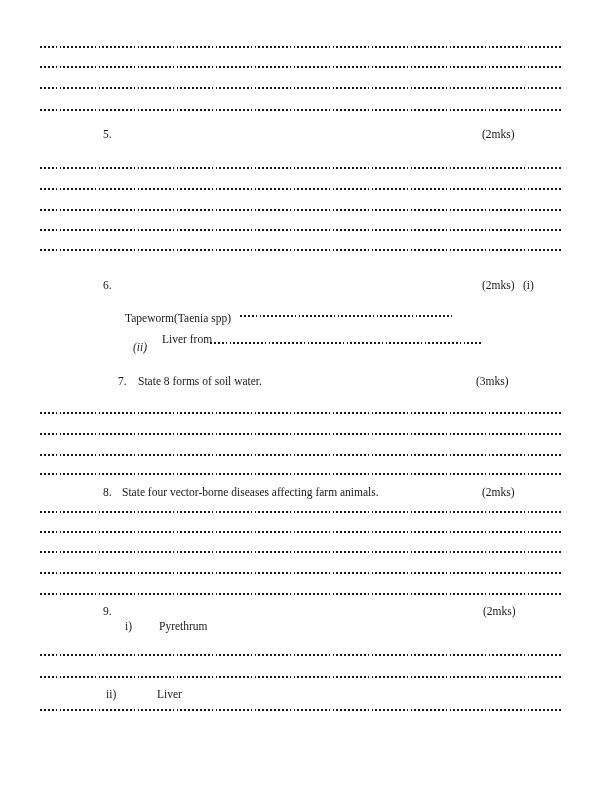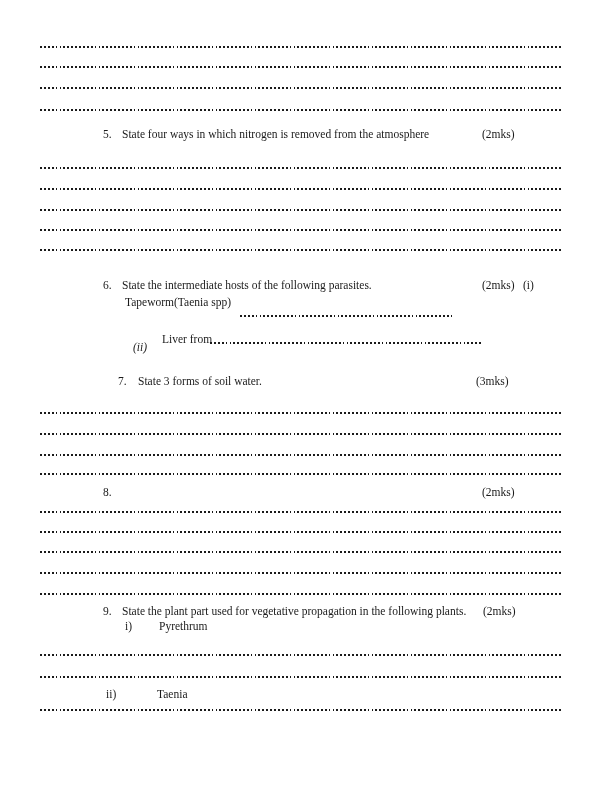--- a/index.html
+++ b/index.html
@@ -44,67 +44,65 @@
 <body>
 
 <div class="page">
 
   <div class="dotline" style="top:46px"></div>
   <div class="dotline" style="top:66px"></div>
   <div class="dotline" style="top:87px"></div>
   <div class="dotline" style="top:109px"></div>
 
   <span class="abs" style="left:103px; top:128px">5.</span>
-  <span class="abs" style="left:122px; top:128px">State four ways in which nitrogen is removed from the atmosphere</span>
   <span class="abs" style="left:482px; top:128px">(2mks)</span>
 
   <div class="dotline" style="top:167px"></div>
   <div class="dotline" style="top:188px"></div>
   <div class="dotline" style="top:209px"></div>
   <div class="dotline" style="top:229px"></div>
   <div class="dotline" style="top:249px"></div>
 
   <span class="abs" style="left:103px; top:279px">6.</span>
-  <span class="abs" style="left:122px; top:279px">State the intermediate hosts of the following parasites.</span>
   <span class="abs" style="left:482px; top:279px">(2mks)</span>
   <span class="abs" style="left:523px; top:279px">(i)</span>
 
-  <span class="abs" style="left:125px; top:296px">Tapeworm(Taenia spp)</span>
+  <span class="abs" style="left:125px; top:312px">Tapeworm(Taenia spp)</span>
   <div class="dotfill" style="left:240px; top:315px; width:213px"></div>
 
   <span class="abs italic" style="left:133px; top:341px">(ii)</span>
   <span class="abs" style="left:162px; top:333px">Liver from</span>
   <div class="dotfill" style="left:210px; top:342px; width:272px"></div>
 
   <span class="abs" style="left:118px; top:375px">7.</span>
-  <span class="abs" style="left:138px; top:375px">State 3 forms of soil water.</span>
+  <span class="abs" style="left:138px; top:375px">State 8 forms of soil water.</span>
   <span class="abs" style="left:476px; top:375px">(3mks)</span>
 
   <div class="dotline" style="top:412px"></div>
   <div class="dotline" style="top:433px"></div>
   <div class="dotline" style="top:454px"></div>
   <div class="dotline" style="top:473px"></div>
 
   <span class="abs" style="left:103px; top:486px">8.</span>
+  <span class="abs" style="left:122px; top:486px">State four vector-borne diseases affecting farm animals.</span>
   <span class="abs" style="left:482px; top:486px">(2mks)</span>
 
   <div class="dotline" style="top:511px"></div>
   <div class="dotline" style="top:531px"></div>
   <div class="dotline" style="top:551px"></div>
   <div class="dotline" style="top:572px"></div>
   <div class="dotline" style="top:593px"></div>
 
   <span class="abs" style="left:103px; top:605px">9.</span>
-  <span class="abs" style="left:122px; top:605px">State the plant part used for vegetative propagation in the following plants.</span>
   <span class="abs" style="left:483px; top:605px">(2mks)</span>
 
   <span class="abs" style="left:125px; top:620px">i)</span>
   <span class="abs" style="left:159px; top:620px">Pyrethrum</span>
 
   <div class="dotline" style="top:654px"></div>
   <div class="dotline" style="top:676px"></div>
 
   <span class="abs" style="left:106px; top:688px">ii)</span>
-  <span class="abs" style="left:157px; top:688px">Taenia</span>
+  <span class="abs" style="left:157px; top:688px">Liver</span>
 
   <div class="dotline" style="top:709px"></div>
 
 </div>
 
 </body></html>

